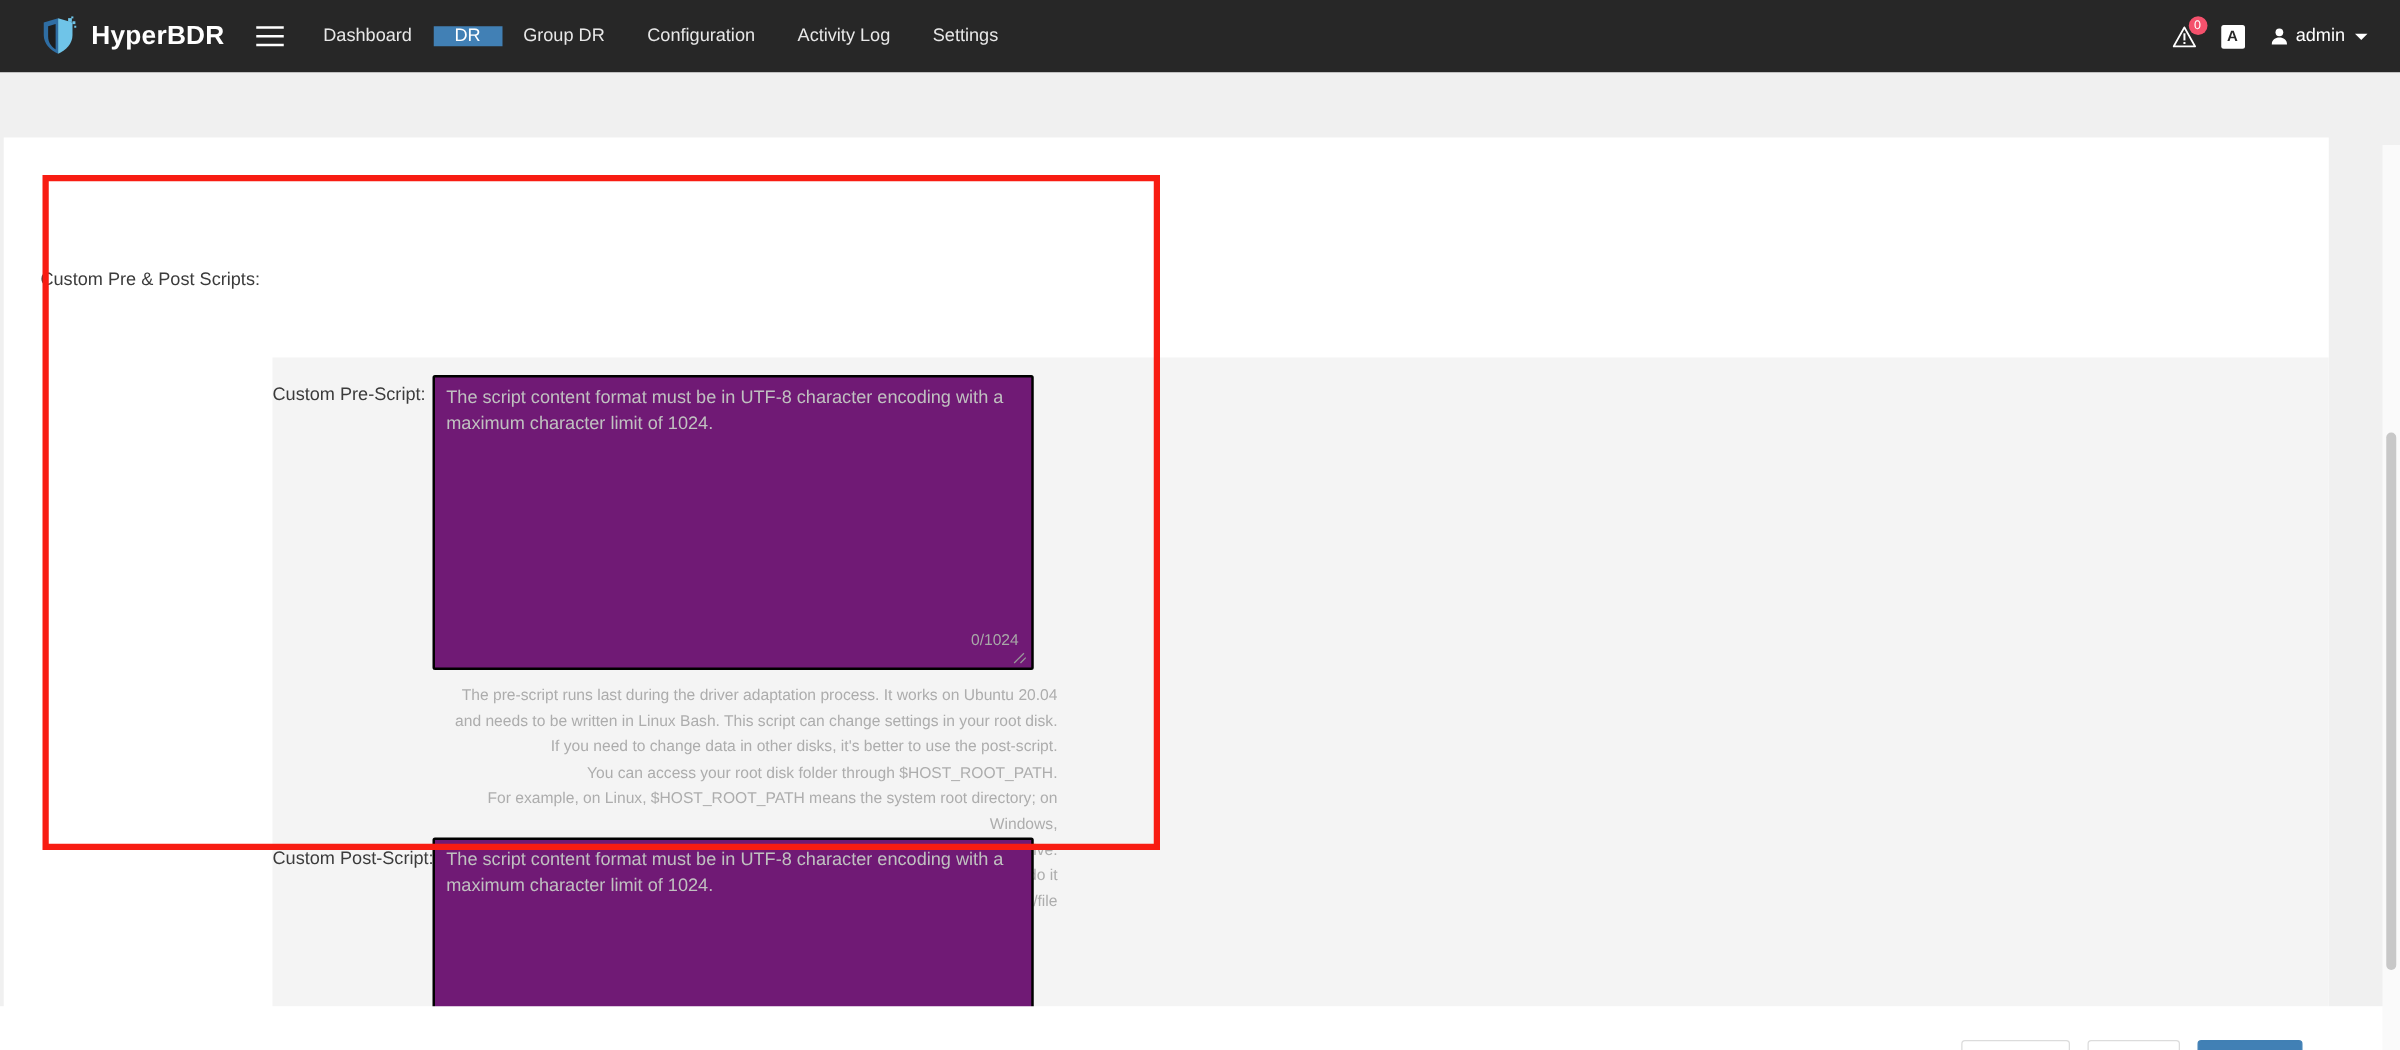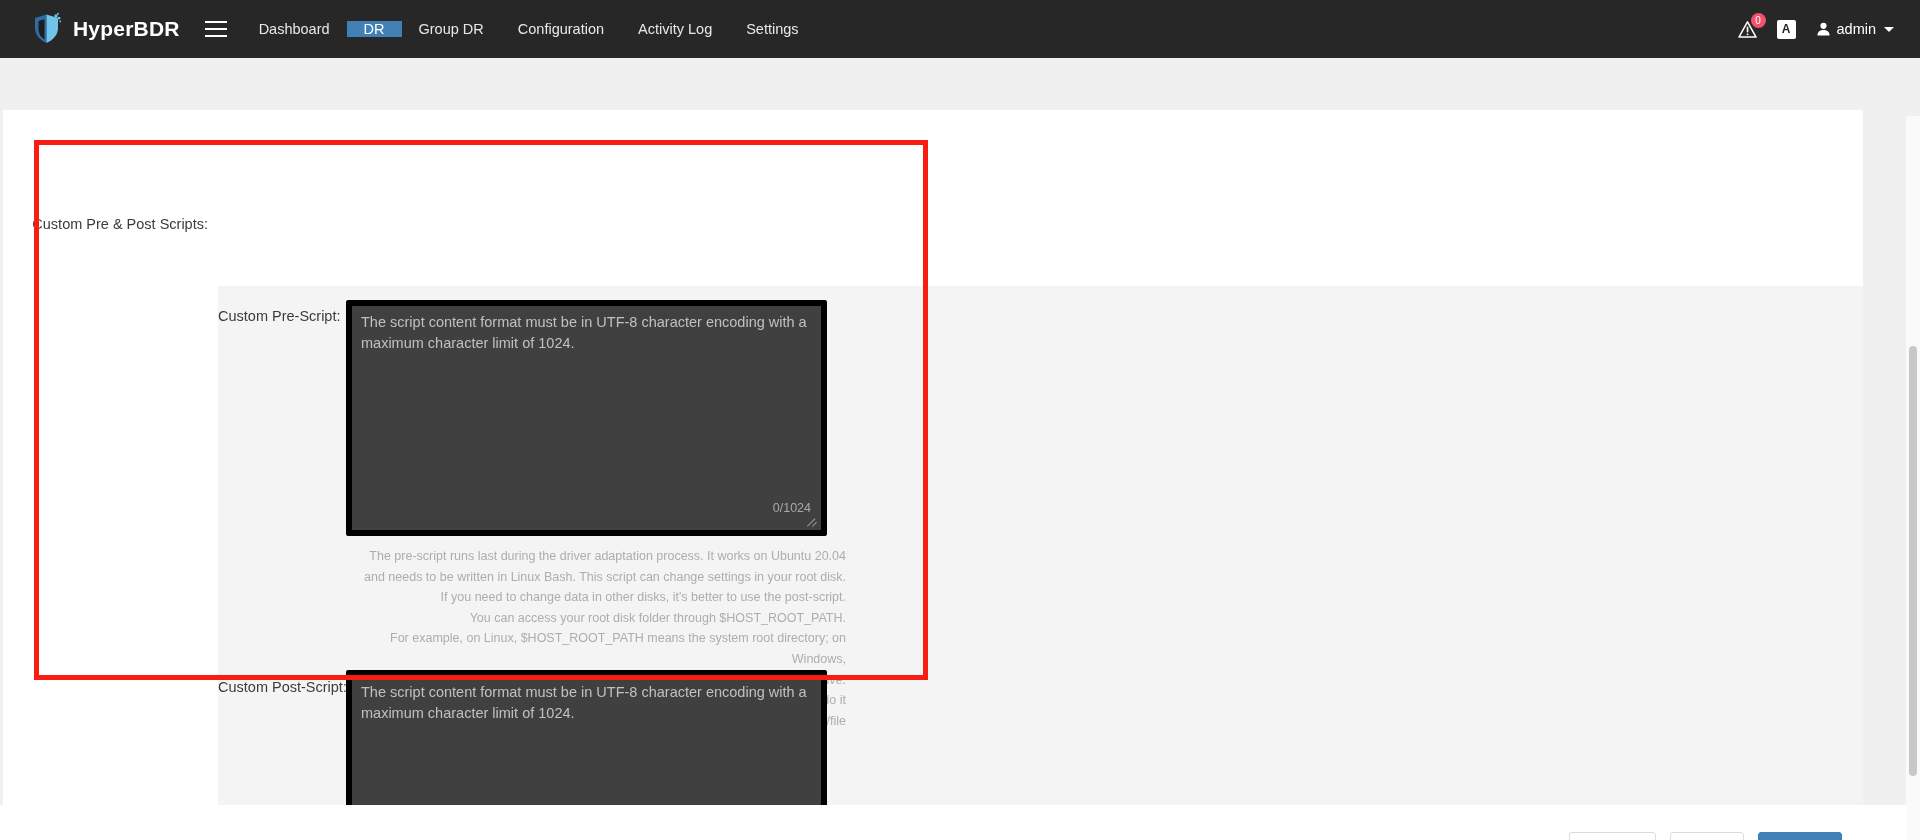--- a/index.html
+++ b/index.html
@@ -121,22 +121,22 @@
 
   .field-row { position: absolute; }
   .field-label {
     position: absolute;
     color: #3b3b3b; font-size: 14.5px;
     text-align: right; white-space: nowrap;
   }
 
   .textarea {
     position: absolute;
-    background: #404040;
-    border: 6px solid #000000;
+    background: #701a75;
+    border: 2px solid #000000;
     border-radius: 2px;
   }
   .ta-placeholder {
     position: absolute; left: 9px; top: 6px; right: 12px;
     color: #c0c0c0; font-size: 14.5px; line-height: 21px;
   }
   .ta-count {
     position: absolute; right: 10px; bottom: 15px;
     color: #a8a8a8; font-size: 12.5px; text-align: right;
   }

